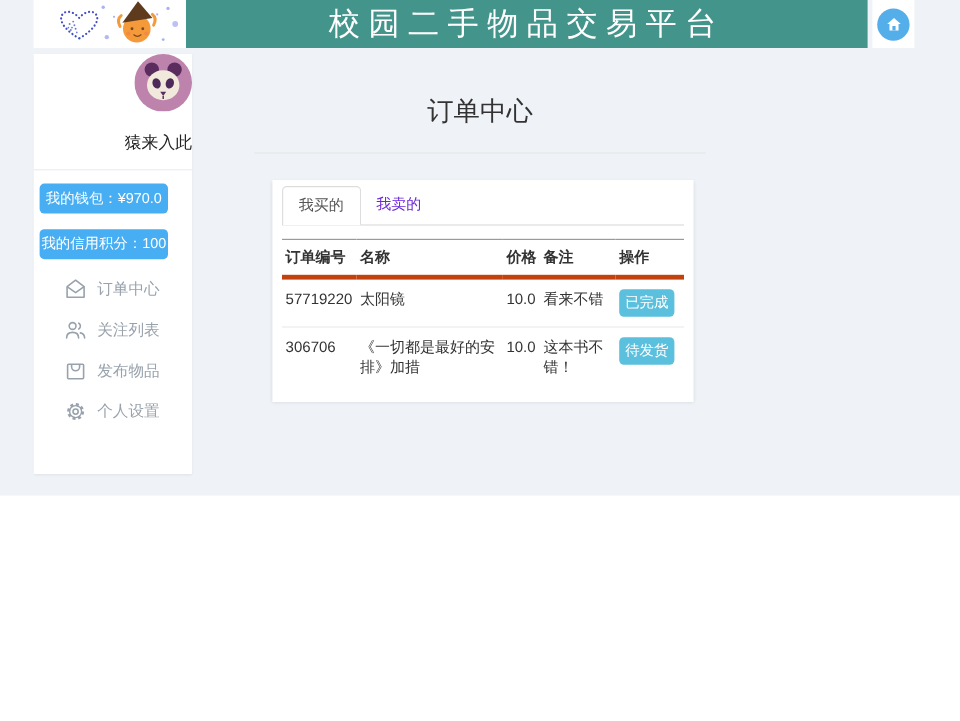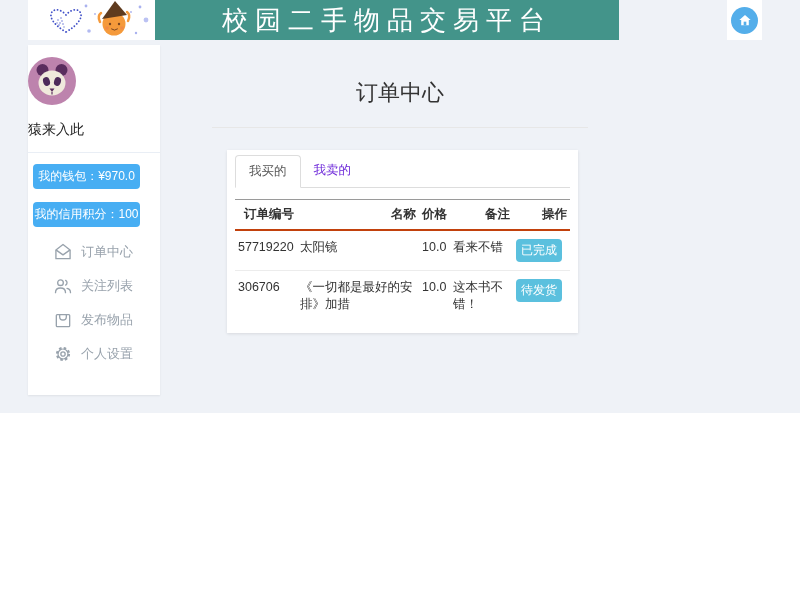--- a/index.html
+++ b/index.html
@@ -3,32 +3,32 @@
 <meta charset="utf-8">
 <style>
   * { margin:0; padding:0; box-sizing:border-box; }
   html,body { background:#ffffff; }
   body { font-family:"Liberation Sans","DejaVu Sans",sans-serif; }
   .page { position:relative; width:800px; height:601px; overflow:hidden; background:#ffffff; }
   .app-bg { position:absolute; left:0; top:0; width:800px; height:413px; background:#eff2f7; }
 
   
   .logo-box { position:absolute; left:28px; top:0; width:127px; height:40px; background:#ffffff; }
-  .header-bar { position:absolute; left:155px; top:0; width:464px; height:40px; background:#43948a;
+  .header-bar { position:absolute; left:155px; top:0; width:568px; height:40px; background:#43948a;
                 color:#ffffff; text-align:center; line-height:40px; font-size:26px; letter-spacing:7px;
                 font-family:"DejaVu Serif","Liberation Serif",serif; white-space:nowrap; overflow:hidden; }
   .home-box { position:absolute; left:727px; top:0; width:35px; height:40px; background:#ffffff;
               display:flex; align-items:center; justify-content:center; }
   .home-circle { width:27px; height:27px; border-radius:50%; background:#54aeea;
                  display:flex; align-items:center; justify-content:center; cursor:pointer; }
 
   
   .sidebar { position:absolute; left:28px; top:45px; width:132px; height:350px; background:#ffffff;
              box-shadow:0 1px 2px rgba(0,0,0,.07); }
-  .profile { text-align:left; padding-top:12px; }
+  .profile { text-align:right; }
   .profile .name { margin-top:12px; font-size:14px; color:#222; }
   .sb-sep { height:1px; background:#e9eef5; margin:13px 0 0 0; }
   .badge-btn { margin:11px 20px 0 5px; height:25px; line-height:25px; background:#47aef3; color:#ffffff;
                font-size:12px; text-align:center; border-radius:4px; cursor:pointer; white-space:nowrap; }
   .badge-btn + .badge-btn { margin-top:13px; }
   .menu { margin-top:8px; }
   .menu-item { height:34px; display:flex; align-items:center; padding-left:25px; cursor:pointer;
                color:#98a2ac; font-size:13px; }
   .menu-item .mi { width:20px; height:20px; margin-right:8px; color:#98a2ac; flex:0 0 auto; }
 
@@ -42,21 +42,21 @@
   .tabs { display:flex; border-bottom:1px solid #ddd; }
   .tab { font-size:12.5px; padding:7px 13px; cursor:pointer; margin-bottom:-1px; }
   .tab.active { color:#555; background:#fff; border:1px solid #ddd; border-bottom:1px solid #fff;
                 border-radius:4px 4px 0 0;text-align:right; }
   .tab.link { color:#6d28d9; }
 
   table.orders { width:100%; border-collapse:collapse; table-layout:fixed; margin-top:11px;
                  font-size:12.5px; color:#333; border-top:1px solid #9a9a9a; }
   table.orders col.c1{width:62px} table.orders col.c2{width:122px} table.orders col.c3{width:31px}
   table.orders col.c4{width:63px} table.orders col.c5{width:57px}
-  table.orders th { text-align:right; font-weight:bold; padding:6px 3px; border-bottom:2px solid #c2410c; }
+  table.orders th { text-align:left; font-weight:bold; padding:6px 3px; border-bottom:4px solid #c2410c; }
   table.orders td { padding:8px 3px; vertical-align:top; word-break:break-all; line-height:1.35; }
   table.orders tbody tr + tr td { border-top:1px solid #ececec; }
   .btn-action { display:inline-block; background:#5bc0de; color:#fff; border:none; border-radius:4px;
                 font-size:12px; padding:3px 5px; cursor:pointer; font-family:inherit; white-space:nowrap; }
 </style>
 </head>
 <body>
 
 <div class="page">
   <div class="app-bg"></div>

